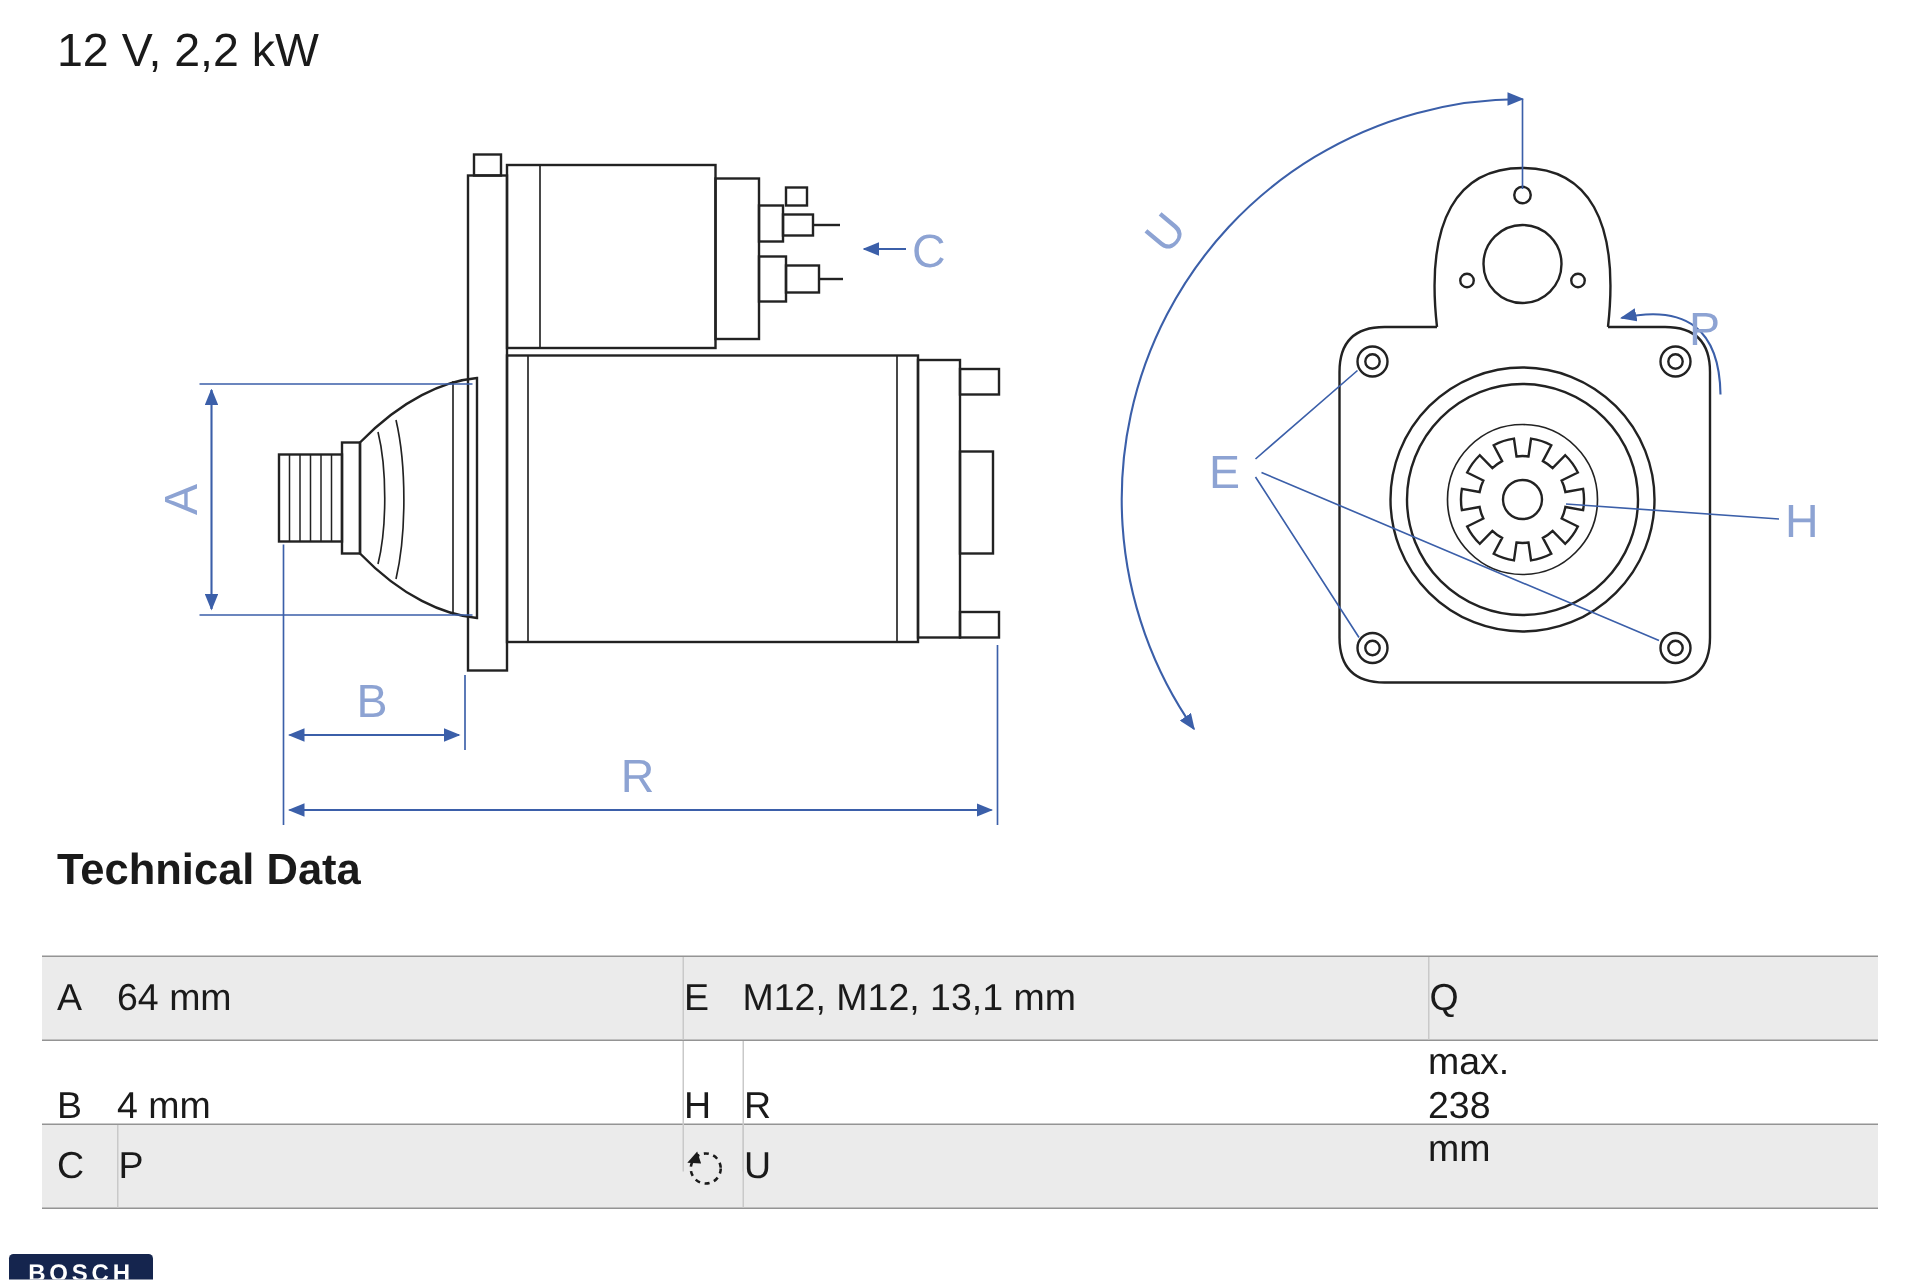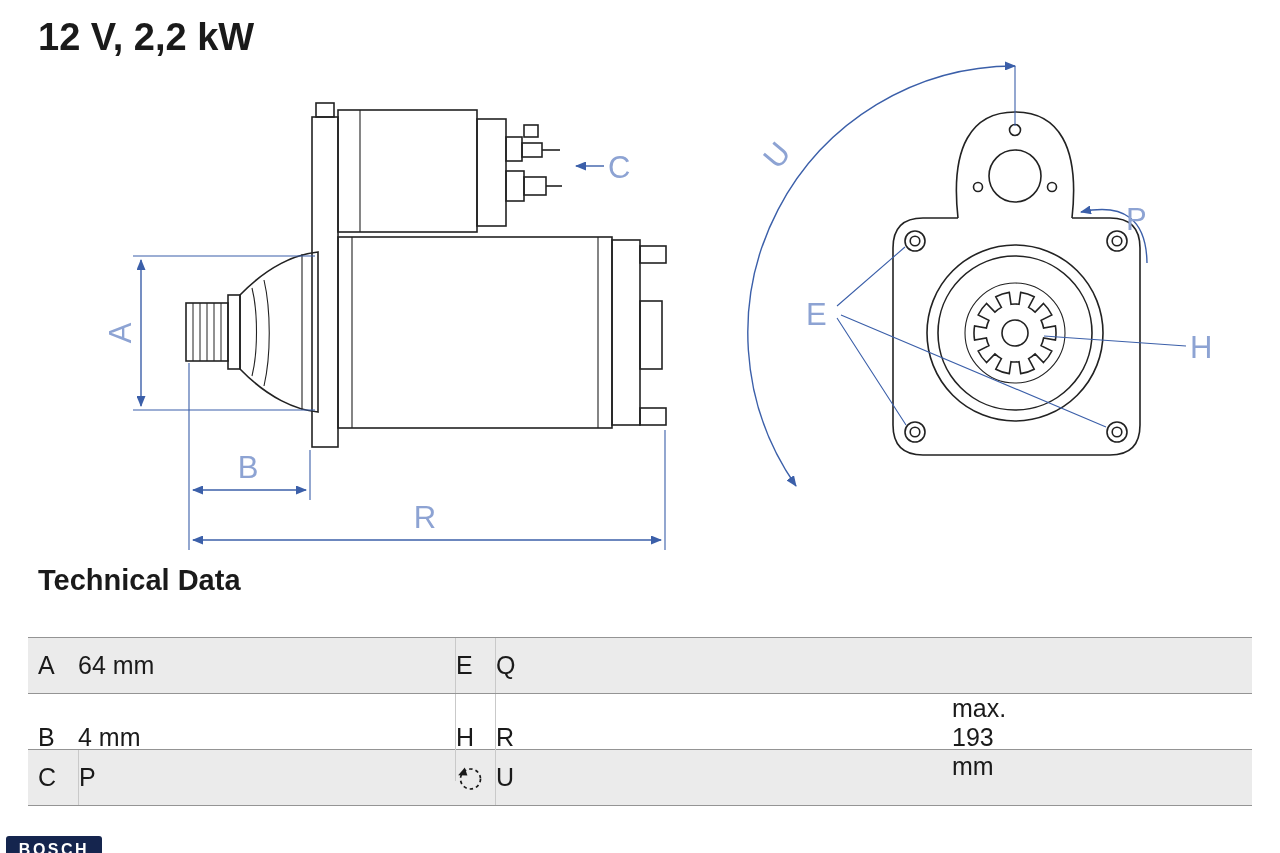--- a/index.html
+++ b/index.html
@@ -1,17 +1,17 @@
 <!DOCTYPE html>
 <html><head>
 <meta charset="utf-8">
 <style>
   html,body{margin:0;padding:0;width:1280px;height:853px;background:#fff;overflow:hidden;
     font-family:"Liberation Sans","DejaVu Sans",sans-serif;color:#1a1a1a;position:relative;}
-  .title{position:absolute;left:38px;top:16px;font-size:38px;font-weight:700;z-index:2;}
+  .title{position:absolute;left:38px;top:16px;font-size:31px;font-weight:400;z-index:2;}
   .drawing{position:absolute;left:0;top:0;z-index:1;}
   .tech-heading{position:absolute;left:38px;top:564px;font-size:29px;font-weight:bold;z-index:2;}
   .spec-table{position:absolute;left:28px;right:28px;top:637px;border-top:1px solid #949494;z-index:2;}
   .row{display:grid;grid-template-columns:10px 40px 377px 40px 457px 40px 1fr;
        height:55px;border-bottom:1px solid #949494;font-size:25px;}
   .row.alt{background:#ebebeb;}
   .k,.v{display:flex;align-items:center;height:100%;}
   .k.sep{border-left:1px solid #c9c9c9;}
   .badge{position:absolute;left:6px;top:836px;width:96px;height:30px;background:#15254e;border-radius:3px;
        color:#fff;font-weight:bold;font-size:16px;letter-spacing:2.5px;text-align:center;line-height:27px;z-index:3;}
@@ -106,30 +106,31 @@
 </svg>
 
 <div class="tech-heading">Technical Data</div>
 
 <div class="spec-table">
   <div class="row alt">
     <div></div>
     <div class="k">A</div>
     <div class="v">64 mm</div>
     <div class="k sep">E</div>
+    <div class="v">M12, M12, 13,1 mm</div>
     <div class="k sep">Q</div>
     <div class="v"></div>
   </div>
   <div class="row">
     <div></div>
     <div class="k">B</div>
     <div class="v">4 mm</div>
     <div class="k sep">H</div>
     <div class="k sep">R</div>
-    <div class="v">max. 193 mm</div>
+    <div class="v">max. 238 mm</div>
   </div>
   <div class="row alt">
     <div></div>
     <div class="k">C</div>
     <div class="k sep">P</div>
     <div class="v">
       <svg width="30" height="30" viewBox="0 0 30 30">
         <circle cx="15.5" cy="16" r="10" fill="none" stroke="#1a1a1a" stroke-width="1.7" stroke-dasharray="3.4 3.1"></circle>
         <path d="M3.2,12.2 L9.8,4.6 L12.4,12.6 Z" fill="#1a1a1a"></path>
       </svg>

